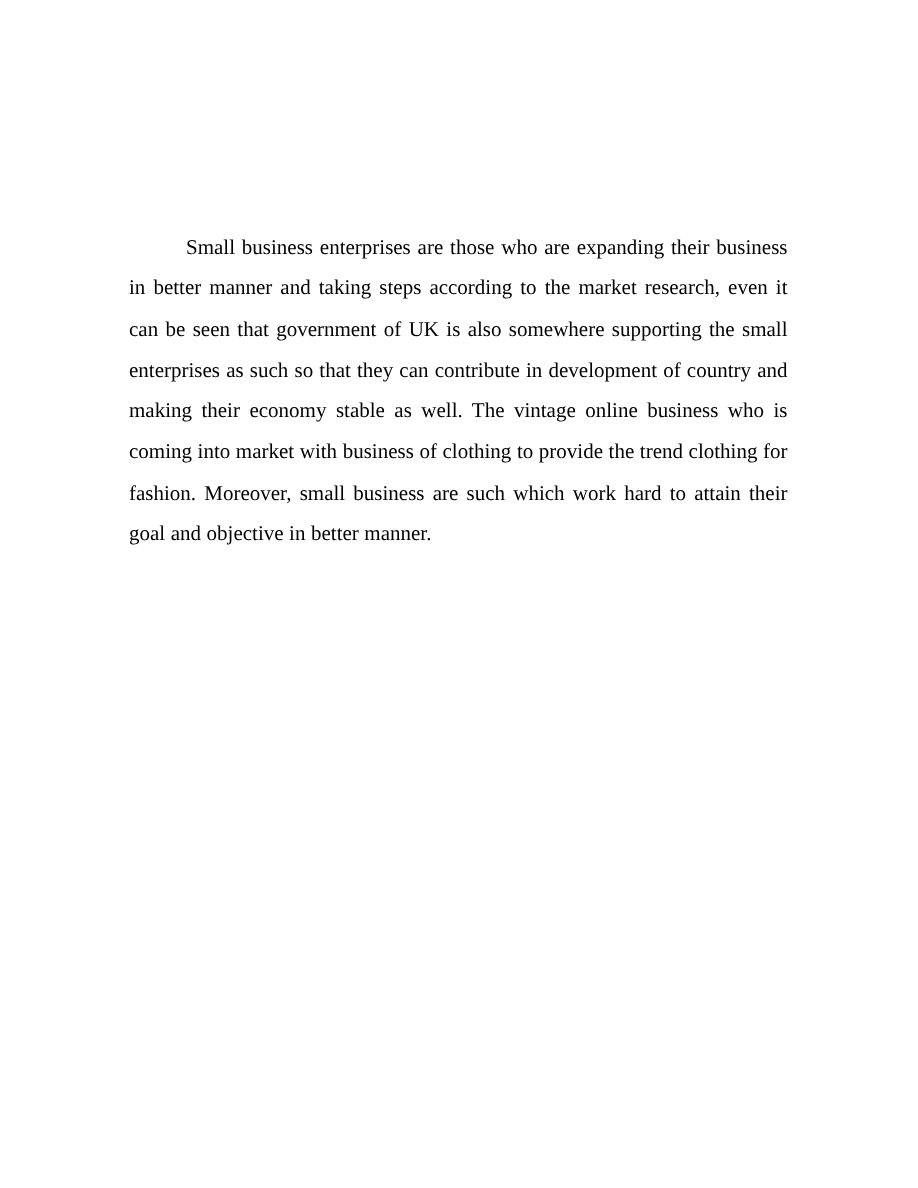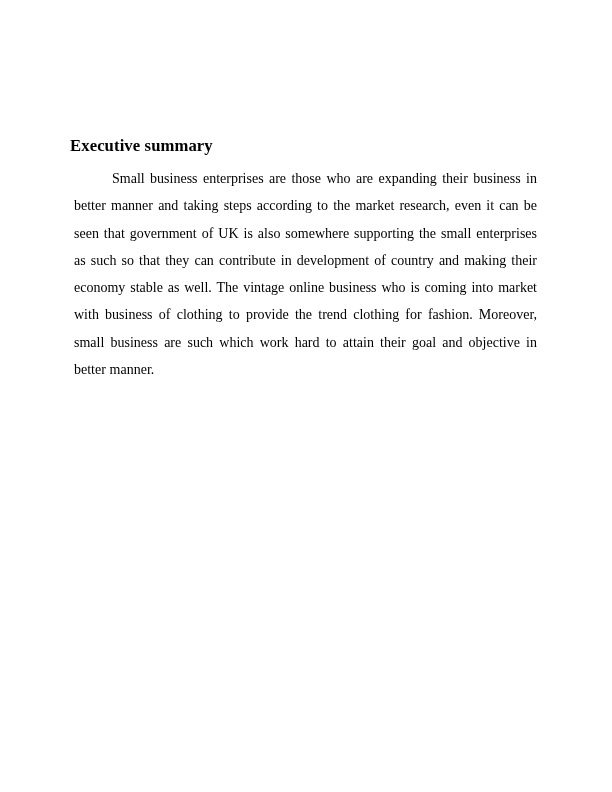--- a/index.html
+++ b/index.html
@@ -31,26 +31,25 @@
     font-weight: bold;
     line-height: 1.2;
     margin: 0 0 9px 0;
     letter-spacing: 0.1px;
   }
   .doc-paragraph {
     font-size: 10.5pt;
     line-height: 1.95;
     text-align: justify;
     text-justify: inter-word;
-    margin: 4px;
+    margin: 16px;
     text-indent: 38px;
     word-spacing: 0.2px;
   }
 </style>
 </head>
 <body>
 
 <div class="page">
   <div class="content">
-    <h1 class="doc-heading">Executive summary</h1>
     <p class="doc-paragraph">Small business enterprises are those who are expanding their business in better manner and taking steps according to the market research, even it can be seen that government of UK is also somewhere supporting the small enterprises as such so that they can contribute in development of country and making their economy stable as well. The vintage online business who is coming into market with business of clothing to provide the trend clothing for fashion. Moreover, small business are such which work hard to attain their goal and objective in better manner.</p>
   </div>
 </div>
 
 </body></html>

